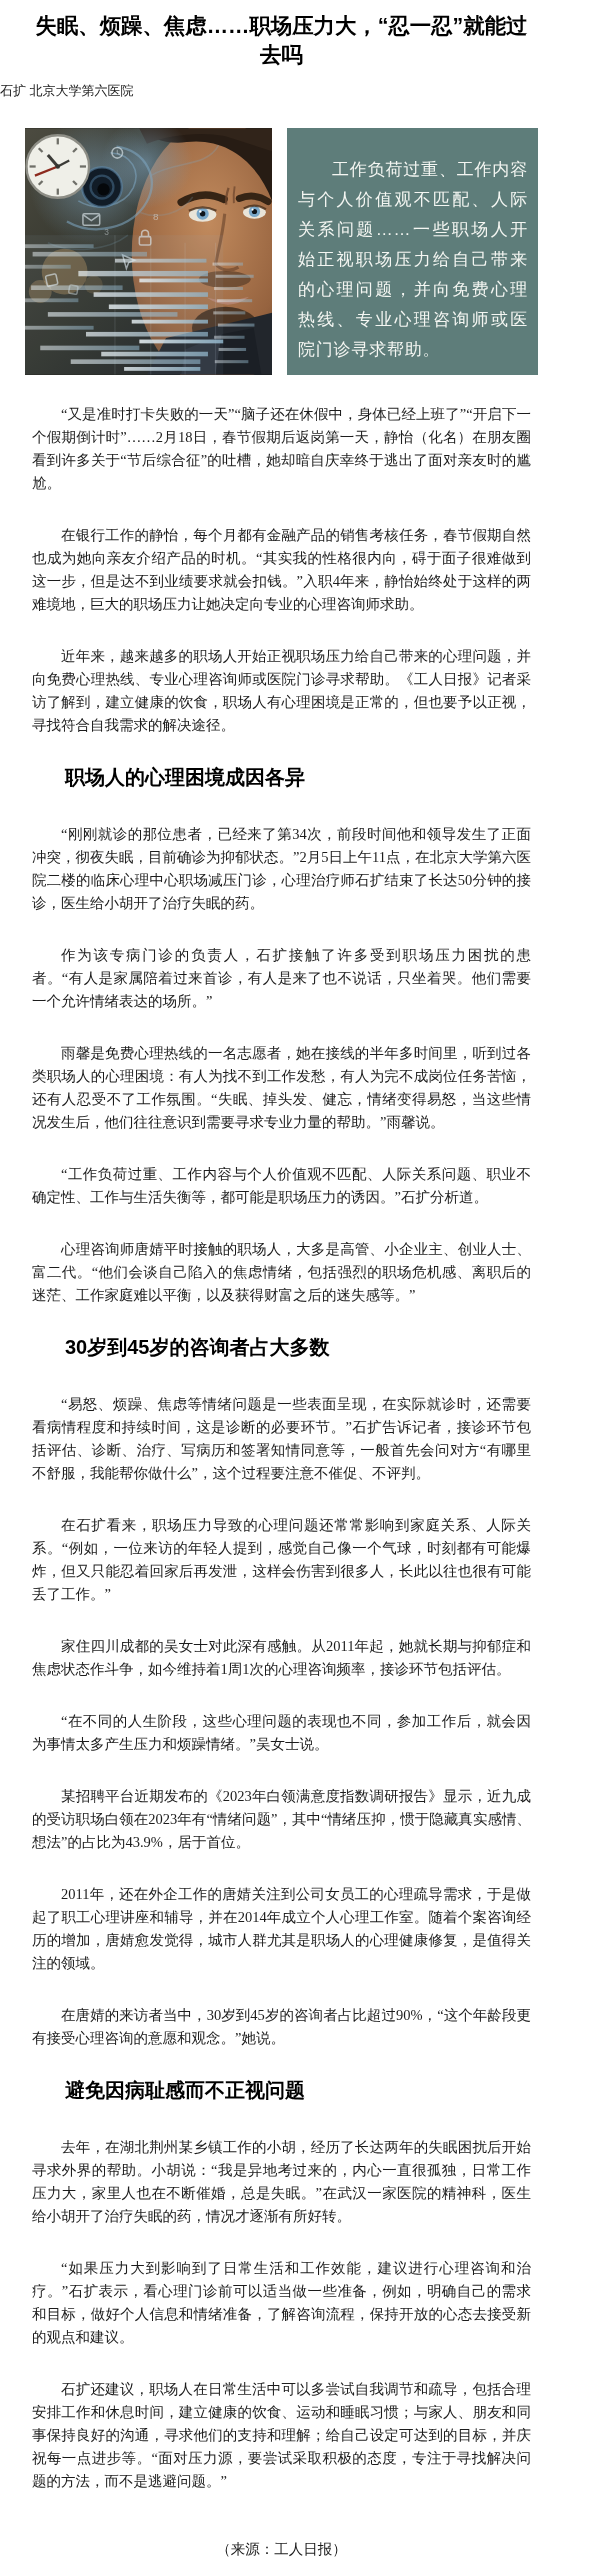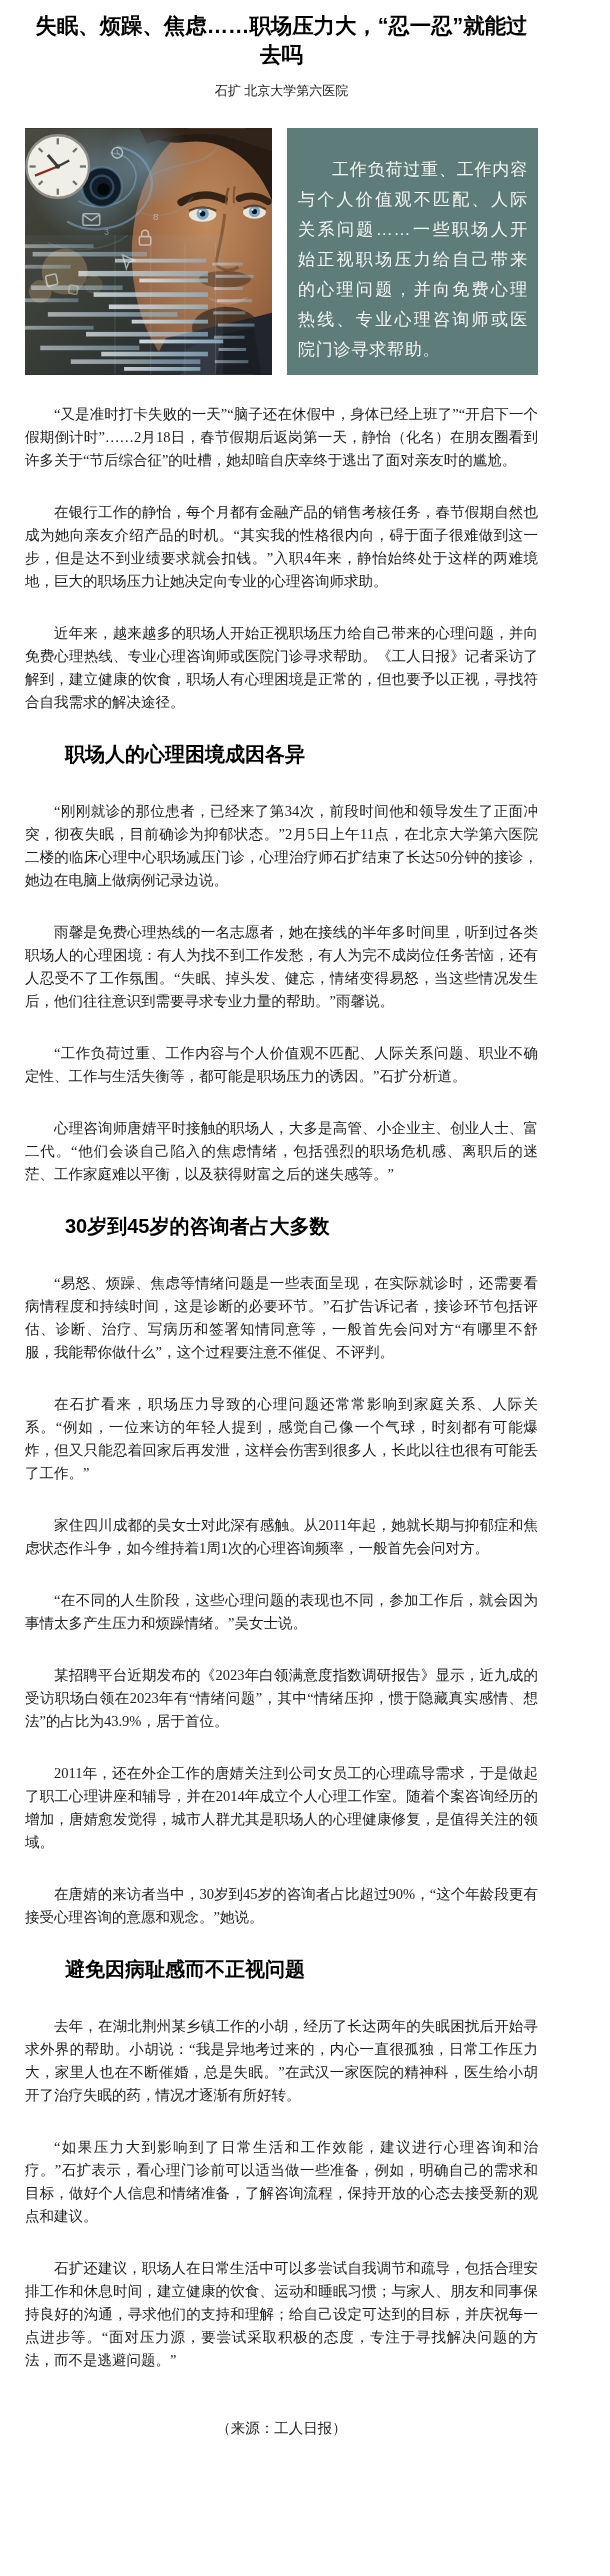--- a/index.html
+++ b/index.html
@@ -6,41 +6,41 @@
   body{width:611px;min-height:2576px;font-family:"Liberation Serif","DejaVu Serif",serif;color:#1d1d1d;}
   .page{width:563px;box-sizing:border-box;}
 
   .title{
     font-family:"Liberation Sans","DejaVu Sans",sans-serif;
     font-weight:bold;font-size:21.4px;line-height:1.35;color:#000;
     text-align:center;margin:12.2px 27.5px 0;
   }
   .byline{
     font-family:"Liberation Sans","DejaVu Sans",sans-serif;
-    font-size:13px;color:#1d1d1d;text-align:center;margin-top:12.2px;
+    font-size:13px;color:#1d1d1d;text-align:left;margin-top:12.2px;
   }
 
   .hero{display:flex;margin:27.5px 25px 0;height:247px;}
   .hero-photo{width:247px;height:247px;flex:none;overflow:hidden;background:#24261f;}
   .hero-photo svg{display:block;}
   .hero-box{
     flex:1;margin-left:14.5px;
     background:var(--overlay-bg,#5e7d7a);
     color:var(--overlay-fg,#f4f6f2);
     font-family:"Liberation Sans","DejaVu Sans",sans-serif;
     font-size:17px;line-height:30px;letter-spacing:0.8px;
     padding:27.5px 10px 0 11.5px;box-sizing:border-box;
     text-align:justify;
   }
   .hero-box p{margin:0;text-indent:2em;}
 
   .content{margin:28px 25px 0;}
   .para{
     font-size:14.5px;line-height:23px;color:#1c1c1c;
-    text-align:justify;text-indent:2em;margin:0 0 29px;
+    text-align:justify;text-indent:2em;margin:0 7px 29px;
   }
   .heading{
     font-family:"Liberation Sans","DejaVu Sans",sans-serif;
     font-size:20px;font-weight:bold;color:#000;
     text-indent:2em;margin:3.1px 0 34px;line-height:23px;
   }
   .source{
     font-size:14.5px;color:#1c1c1c;text-align:center;
     margin:47px 25px 23px;
   }
@@ -214,28 +214,29 @@
     <div class="hero-box">
       <p>工作负荷过重、工作内容与个人价值观不匹配、人际关系问题……一些职场人开始正视职场压力给自己带来的心理问题，并向免费心理热线、专业心理咨询师或医院门诊寻求帮助。</p>
     </div>
   </div>
 
   <div class="content">
     <p class="para">“又是准时打卡失败的一天”“脑子还在休假中，身体已经上班了”“开启下一个假期倒计时”……2月18日，春节假期后返岗第一天，静怡（化名）在朋友圈看到许多关于“节后综合征”的吐槽，她却暗自庆幸终于逃出了面对亲友时的尴尬。</p>
     <p class="para">在银行工作的静怡，每个月都有金融产品的销售考核任务，春节假期自然也成为她向亲友介绍产品的时机。“其实我的性格很内向，碍于面子很难做到这一步，但是达不到业绩要求就会扣钱。”入职4年来，静怡始终处于这样的两难境地，巨大的职场压力让她决定向专业的心理咨询师求助。</p>
     <p class="para">近年来，越来越多的职场人开始正视职场压力给自己带来的心理问题，并向免费心理热线、专业心理咨询师或医院门诊寻求帮助。《工人日报》记者采访了解到，建立健康的饮食，职场人有心理困境是正常的，但也要予以正视，寻找符合自我需求的解决途径。</p>
     <h2 class="heading">职场人的心理困境成因各异</h2>
-    <p class="para">“刚刚就诊的那位患者，已经来了第34次，前段时间他和领导发生了正面冲突，彻夜失眠，目前确诊为抑郁状态。”2月5日上午11点，在北京大学第六医院二楼的临床心理中心职场减压门诊，心理治疗师石扩结束了长达50分钟的接诊，她边在电脑上做病例记录边说。</p>
+    <p class="para">“刚刚就诊的那位患者，已经来了第34次，前段时间他和领导发生了正面冲突，彻夜失眠，目前确诊为抑郁状态。”2月5日上午11点，在北京大学第六医院二楼的临床心理中心职场减压门诊，心理治疗师石扩结束了长达50分钟的接诊，医生给小胡开了治疗失眠的药。</p>
+    <p class="para">作为该专病门诊的负责人，石扩接触了许多受到职场压力困扰的患者。“有人是家属陪着过来首诊，有人是来了也不说话，只坐着哭。他们需要一个允许情绪表达的场所。”</p>
     <p class="para">雨馨是免费心理热线的一名志愿者，她在接线的半年多时间里，听到过各类职场人的心理困境：有人为找不到工作发愁，有人为完不成岗位任务苦恼，还有人忍受不了工作氛围。“失眠、掉头发、健忘，情绪变得易怒，当这些情况发生后，他们往往意识到需要寻求专业力量的帮助。”雨馨说。</p>
     <p class="para">“工作负荷过重、工作内容与个人价值观不匹配、人际关系问题、职业不确定性、工作与生活失衡等，都可能是职场压力的诱因。”石扩分析道。</p>
     <p class="para">心理咨询师唐婧平时接触的职场人，大多是高管、小企业主、创业人士、富二代。“他们会谈自己陷入的焦虑情绪，包括强烈的职场危机感、离职后的迷茫、工作家庭难以平衡，以及获得财富之后的迷失感等。”</p>
     <h2 class="heading">30岁到45岁的咨询者占大多数</h2>
     <p class="para">“易怒、烦躁、焦虑等情绪问题是一些表面呈现，在实际就诊时，还需要看病情程度和持续时间，这是诊断的必要环节。”石扩告诉记者，接诊环节包括评估、诊断、治疗、写病历和签署知情同意等，一般首先会问对方“有哪里不舒服，我能帮你做什么”，这个过程要注意不催促、不评判。</p>
     <p class="para">在石扩看来，职场压力导致的心理问题还常常影响到家庭关系、人际关系。“例如，一位来访的年轻人提到，感觉自己像一个气球，时刻都有可能爆炸，但又只能忍着回家后再发泄，这样会伤害到很多人，长此以往也很有可能丢了工作。”</p>
-    <p class="para">家住四川成都的吴女士对此深有感触。从2011年起，她就长期与抑郁症和焦虑状态作斗争，如今维持着1周1次的心理咨询频率，一般首先会问对方。</p>
+    <p class="para">家住四川成都的吴女士对此深有感触。从2011年起，她就长期与抑郁症和焦虑状态作斗争，如今维持着1周1次的心理咨询频率，接诊环节包括评估。</p>
     <p class="para">“在不同的人生阶段，这些心理问题的表现也不同，参加工作后，就会因为事情太多产生压力和烦躁情绪。”吴女士说。</p>
     <p class="para">某招聘平台近期发布的《2023年白领满意度指数调研报告》显示，近九成的受访职场白领在2023年有“情绪问题”，其中“情绪压抑，惯于隐藏真实感情、想法”的占比为43.9%，居于首位。</p>
     <p class="para">2011年，还在外企工作的唐婧关注到公司女员工的心理疏导需求，于是做起了职工心理讲座和辅导，并在2014年成立个人心理工作室。随着个案咨询经历的增加，唐婧愈发觉得，城市人群尤其是职场人的心理健康修复，是值得关注的领域。</p>
     <p class="para">在唐婧的来访者当中，30岁到45岁的咨询者占比超过90%，“这个年龄段更有接受心理咨询的意愿和观念。”她说。</p>
     <h2 class="heading">避免因病耻感而不正视问题</h2>
     <p class="para">去年，在湖北荆州某乡镇工作的小胡，经历了长达两年的失眠困扰后开始寻求外界的帮助。小胡说：“我是异地考过来的，内心一直很孤独，日常工作压力大，家里人也在不断催婚，总是失眠。”在武汉一家医院的精神科，医生给小胡开了治疗失眠的药，情况才逐渐有所好转。</p>
     <p class="para">“如果压力大到影响到了日常生活和工作效能，建议进行心理咨询和治疗。”石扩表示，看心理门诊前可以适当做一些准备，例如，明确自己的需求和目标，做好个人信息和情绪准备，了解咨询流程，保持开放的心态去接受新的观点和建议。</p>
     <p class="para">石扩还建议，职场人在日常生活中可以多尝试自我调节和疏导，包括合理安排工作和休息时间，建立健康的饮食、运动和睡眠习惯；与家人、朋友和同事保持良好的沟通，寻求他们的支持和理解；给自己设定可达到的目标，并庆祝每一点进步等。“面对压力源，要尝试采取积极的态度，专注于寻找解决问题的方法，而不是逃避问题。”</p>
   </div>
 

